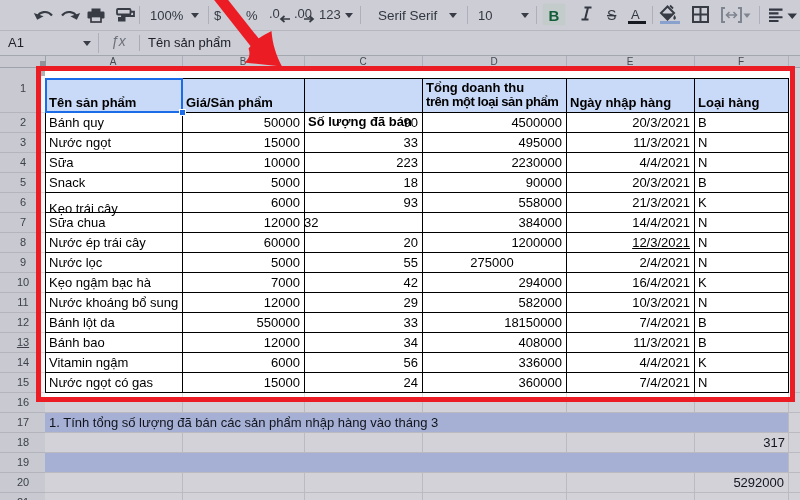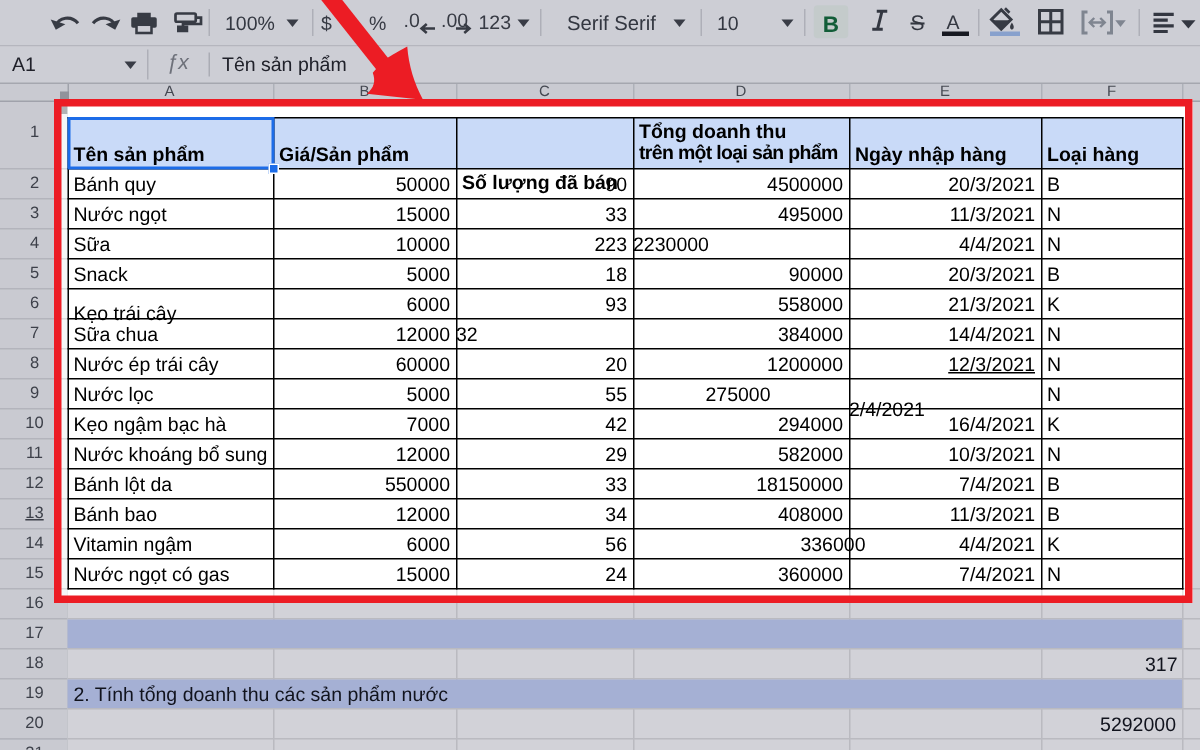--- a/index.html
+++ b/index.html
@@ -200,21 +200,21 @@
     <div class="gv" style="left:743px;top:324px;height:108px;"></div>
     <div class="gh" style="left:0;top:344px;width:755px;"></div>
     <div class="gh" style="left:0;top:364px;width:755px;"></div>
     <div class="gh" style="left:0;top:384px;width:755px;"></div>
     <div class="gh" style="left:0;top:404px;width:755px;"></div>
     <div class="gh" style="left:0;top:424px;width:755px;"></div>
     <div class="gh" style="left:743px;top:324px;width:12px;"></div>
 
     <div class="band" style="top:344.5px;"></div>
     <div class="band" style="top:384.5px;"></div>
-    <div class="btxt" style="top:387px;">2. Tính tổng doanh thu các sản phẩm nước</div>
+    <div class="btxt" style="top:347px;">1. Tính tổng số lượng đã bán các sản phẩm nhập hàng vào tháng 3</div>
     <div class="rv" style="top:367px;right:15px;">317</div>
     <div class="rv" style="top:407px;right:16px;">5292000</div>
 
     <div id="tbl">
         <div style="position:absolute;left:0;top:10px;width:743px;height:34px;background:#c9daf8;"></div>
         <div class="tv" style="left:0px;"></div>
         <div class="tv" style="left:137px;"></div>
         <div class="tv" style="left:259px;"></div>
         <div class="tv" style="left:377px;"></div>
         <div class="tv" style="left:521px;"></div>
@@ -251,21 +251,21 @@
         <div class="ct" style="left:653px;top:46.5px;">B</div>
         <div class="ct" style="left:4px;top:66.5px;">Nước ngọt</div>
         <div class="ct" style="left:137px;width:118px;text-align:right;top:66.5px;">15000</div>
         <div class="ct" style="left:259px;width:114px;text-align:right;top:66.5px;">33</div>
         <div class="ct" style="left:377px;width:140px;text-align:right;top:66.5px;">495000</div>
         <div class="ct" style="left:521px;width:124px;text-align:right;top:66.5px;">11/3/2021</div>
         <div class="ct" style="left:653px;top:66.5px;">N</div>
         <div class="ct" style="left:4px;top:86.5px;">Sữa</div>
         <div class="ct" style="left:137px;width:118px;text-align:right;top:86.5px;">10000</div>
         <div class="ct" style="left:259px;width:114px;text-align:right;top:86.5px;">223</div>
-        <div class="ct" style="left:377px;width:140px;text-align:left;top:86.5px;">2230000</div>
+        <div class="ct" style="left:377px;width:140px;text-align:right;top:86.5px;">2230000</div>
         <div class="ct" style="left:521px;width:124px;text-align:right;top:86.5px;">4/4/2021</div>
         <div class="ct" style="left:653px;top:86.5px;">N</div>
         <div class="ct" style="left:4px;top:106.5px;">Snack</div>
         <div class="ct" style="left:137px;width:118px;text-align:right;top:106.5px;">5000</div>
         <div class="ct" style="left:259px;width:114px;text-align:right;top:106.5px;">18</div>
         <div class="ct" style="left:377px;width:140px;text-align:right;top:106.5px;">90000</div>
         <div class="ct" style="left:521px;width:124px;text-align:right;top:106.5px;">20/3/2021</div>
         <div class="ct" style="left:653px;top:106.5px;">B</div>
         <div class="ct" style="left:4px;top:133px;">Kẹo trái cây</div>
         <div class="ct" style="left:137px;width:118px;text-align:right;top:126.5px;">6000</div>
@@ -282,21 +282,21 @@
         <div class="ct" style="left:4px;top:166.5px;">Nước ép trái cây</div>
         <div class="ct" style="left:137px;width:118px;text-align:right;top:166.5px;">60000</div>
         <div class="ct" style="left:259px;width:114px;text-align:right;top:166.5px;">20</div>
         <div class="ct" style="left:377px;width:140px;text-align:right;top:166.5px;">1200000</div>
         <div class="ct" style="left:521px;width:124px;text-align:right;top:166.5px;text-decoration:underline;">12/3/2021</div>
         <div class="ct" style="left:653px;top:166.5px;">N</div>
         <div class="ct" style="left:4px;top:186.5px;">Nước lọc</div>
         <div class="ct" style="left:137px;width:118px;text-align:right;top:186.5px;">5000</div>
         <div class="ct" style="left:259px;width:114px;text-align:right;top:186.5px;">55</div>
         <div class="ct" style="left:377px;width:140px;text-align:center;top:186.5px;">275000</div>
-        <div class="ct" style="left:521px;width:124px;text-align:left;top:186.5px;margin-top:10px;">2/4/2021</div>
+        <div class="ct" style="left:521px;width:124px;text-align:right;top:186.5px;">2/4/2021</div>
         <div class="ct" style="left:653px;top:186.5px;">N</div>
         <div class="ct" style="left:4px;top:206.5px;">Kẹo ngậm bạc hà</div>
         <div class="ct" style="left:137px;width:118px;text-align:right;top:206.5px;">7000</div>
         <div class="ct" style="left:259px;width:114px;text-align:right;top:206.5px;">42</div>
         <div class="ct" style="left:377px;width:140px;text-align:right;top:206.5px;">294000</div>
         <div class="ct" style="left:521px;width:124px;text-align:right;top:206.5px;">16/4/2021</div>
         <div class="ct" style="left:653px;top:206.5px;">K</div>
         <div class="ct" style="left:4px;top:226.5px;">Nước khoáng bổ sung</div>
         <div class="ct" style="left:137px;width:118px;text-align:right;top:226.5px;">12000</div>
         <div class="ct" style="left:259px;width:114px;text-align:right;top:226.5px;">29</div>
@@ -311,21 +311,21 @@
         <div class="ct" style="left:653px;top:246.5px;">B</div>
         <div class="ct" style="left:4px;top:266.5px;">Bánh bao</div>
         <div class="ct" style="left:137px;width:118px;text-align:right;top:266.5px;">12000</div>
         <div class="ct" style="left:259px;width:114px;text-align:right;top:266.5px;">34</div>
         <div class="ct" style="left:377px;width:140px;text-align:right;top:266.5px;">408000</div>
         <div class="ct" style="left:521px;width:124px;text-align:right;top:266.5px;">11/3/2021</div>
         <div class="ct" style="left:653px;top:266.5px;">B</div>
         <div class="ct" style="left:4px;top:286.5px;">Vitamin ngậm</div>
         <div class="ct" style="left:137px;width:118px;text-align:right;top:286.5px;">6000</div>
         <div class="ct" style="left:259px;width:114px;text-align:right;top:286.5px;">56</div>
-        <div class="ct" style="left:377px;width:140px;text-align:right;top:286.5px;padding-left:15px;">336000</div>
+        <div class="ct" style="left:377px;width:140px;text-align:right;top:286.5px;">336000</div>
         <div class="ct" style="left:521px;width:124px;text-align:right;top:286.5px;">4/4/2021</div>
         <div class="ct" style="left:653px;top:286.5px;">K</div>
         <div class="ct" style="left:4px;top:306.5px;">Nước ngọt có gas</div>
         <div class="ct" style="left:137px;width:118px;text-align:right;top:306.5px;">15000</div>
         <div class="ct" style="left:259px;width:114px;text-align:right;top:306.5px;">24</div>
         <div class="ct" style="left:377px;width:140px;text-align:right;top:306.5px;">360000</div>
         <div class="ct" style="left:521px;width:124px;text-align:right;top:306.5px;">7/4/2021</div>
         <div class="ct" style="left:653px;top:306.5px;">N</div>
       </div>
     <div id="sel"></div>

